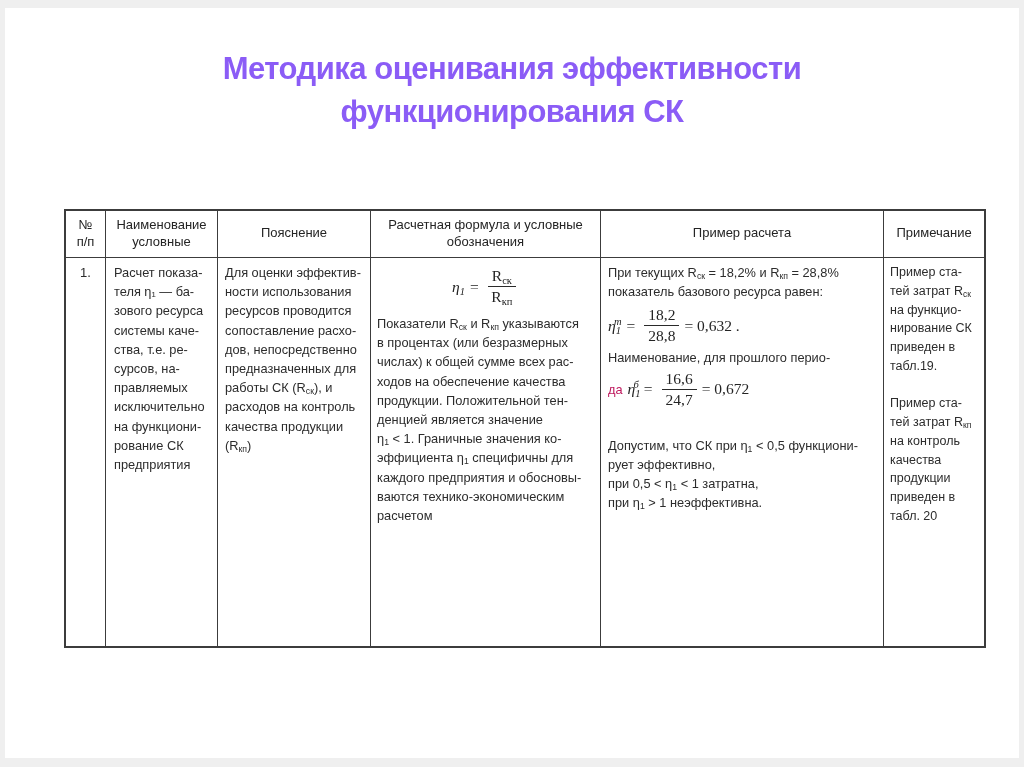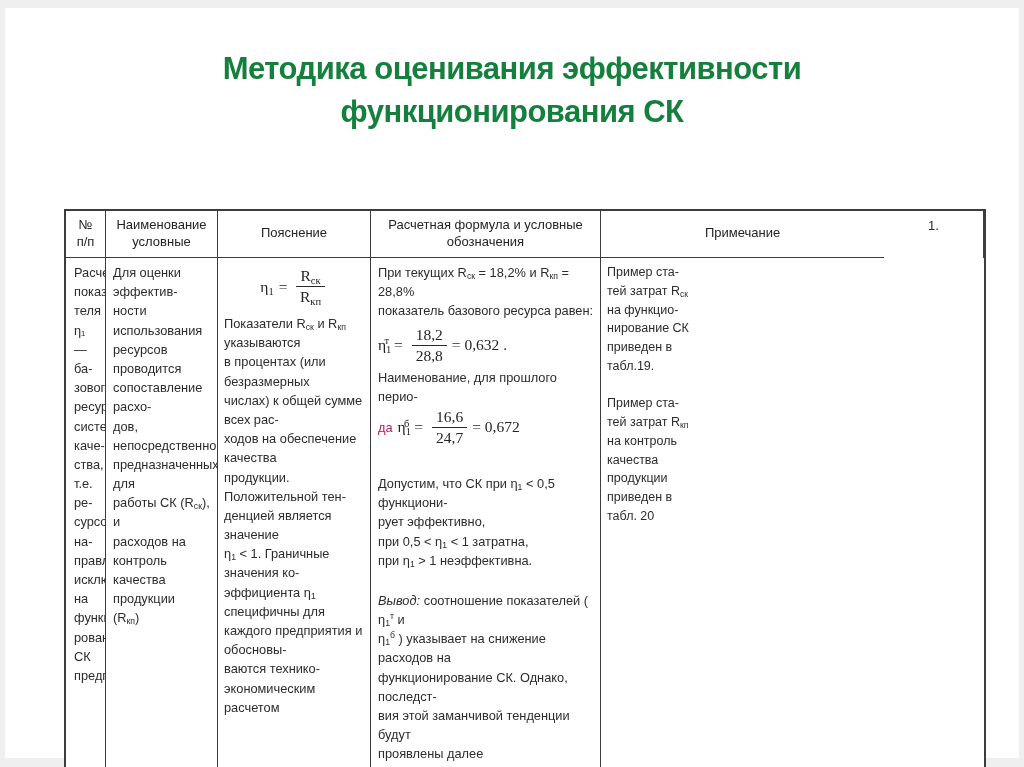--- a/index.html
+++ b/index.html
@@ -10,21 +10,21 @@
     position:relative;overflow:hidden;
   }
   .slide{
     position:absolute;left:5px;top:8px;right:5px;bottom:9px;
     background:#ffffff;
   }
   .slide-title{
     position:absolute;top:40px;left:0;width:100%;
     text-align:center;
     font-size:31px;font-weight:700;line-height:1.38;
-    color:#15803d;letter-spacing:-0.5px;
+    color:#8b5cf6;letter-spacing:-0.5px;
     white-space:pre-line;
   }
   
   .tbl{
     position:absolute;left:59px;top:201px;width:918px;
     display:grid;
     grid-template-columns:40px 112px 153px 230px 283px 1fr;
     grid-template-rows:47px minmax(388px,auto);
     border:2px solid #3c3c3c;
     background:#fff;
@@ -57,21 +57,21 @@
   .c6{ padding-left:6px;padding-right:2px;font-size:12.5px; }
   .c6 .txt{font-size:12.5px;}
   
   .eqn{
     font-family:"Liberation Serif",serif;
     font-size:15.5px;color:#242424;
     display:flex;align-items:center;
   }
   .eqn-center{justify-content:center;margin:4px 0 8px 0;}
   .eqn > span{margin-right:5px;}
-  .lhs{}
+  .lhs{font-style:italic;}
   .lhs sup{margin-left:-7px;}
   sub,sup{font-size:0.68em;line-height:0;}
   sub{vertical-align:-0.28em;}
   sup{vertical-align:0.55em;}
   .frac{
     display:inline-block;text-align:center;vertical-align:middle;
     margin:0 4px;
   }
   .frac .num{display:block;padding:0 4px 1px 4px;border-bottom:1.4px solid #2a2a2a;}
   .frac .den{display:block;padding-top:1px;}
@@ -93,20 +93,21 @@
 
   <div class="tbl">
 
     <div class="cell hcell">№
 п/п</div>
     <div class="cell hcell">Наименование
 условные</div>
     <div class="cell hcell">Пояснение</div>
     <div class="cell hcell">Расчетная формула и условные
 обозначения</div>
+    <div class="cell hcell">Пример расчета</div>
     <div class="cell hcell last">Примечание</div>
 
     <div class="cell c1">1.</div>
 
     <div class="cell c2">
       <div class="txt">Расчет показа-
 теля η₁ — ба-
 зового ресурса
 системы каче-
 ства, т.е. ре-
@@ -154,21 +155,20 @@
         <span class="lhs">η<sub>1</sub><sup>б</sup></span>
         <span>=</span>
         <span class="frac">
             <span class="num">16,6</span>
             <span class="den">24,7</span>
           </span>
         <span>= 0,672</span>
       </div>
 
       <div class="txt conds">Допустим, что СК при η<sub>1</sub> &lt; 0,5 функциони-<br>рует эффективно,<br>при 0,5 &lt; η<sub>1</sub> &lt; 1 затратна,<br>при η<sub>1</sub> &gt; 1 неэффективна.</div>
-      <div class="txt concl"><i>Вывод:</i> соотношение показателей ( η<sub>1</sub><sup>т</sup> и<br>η<sub>1</sub><sup>б</sup> ) указывает на снижение расходов на<br>функционирование СК. Однако, последст-<br>вия этой заманчивой тенденции будут<br>проявлены далее</div>
     </div>
 
     <div class="cell c6 last">
       <div class="txt">Пример ста-<br>тей затрат R<sub>ск</sub><br>на функцио-<br>нирование СК<br>приведен в<br>табл.19.<br><br>Пример ста-<br>тей затрат R<sub>кп</sub><br>на контроль<br>качества<br>продукции<br>приведен в<br>табл. 20</div>
     </div>
 
   </div>
 </div>
 
 </body></html>

